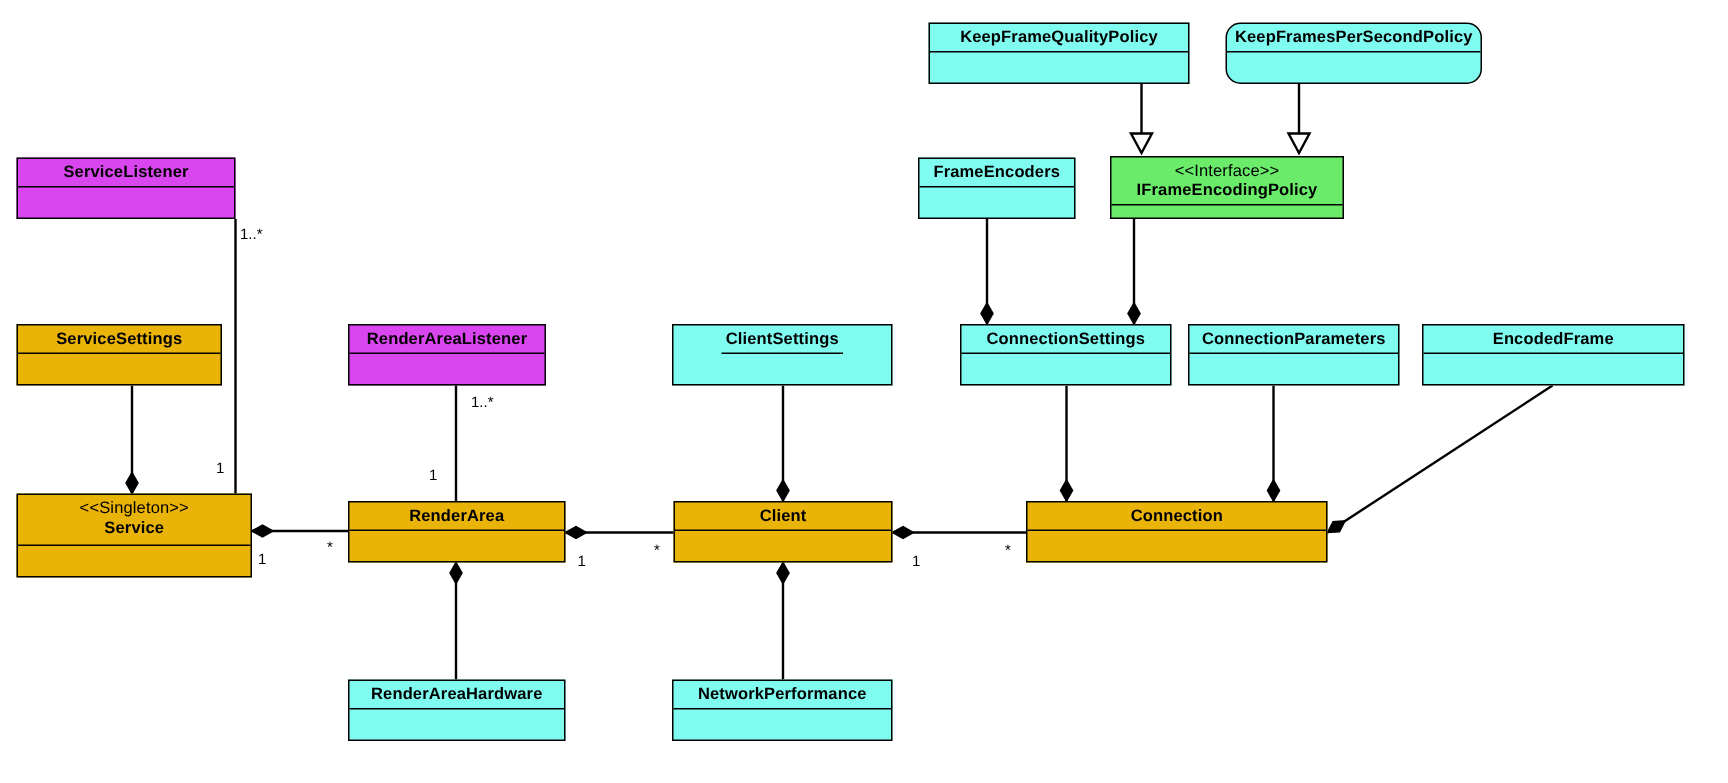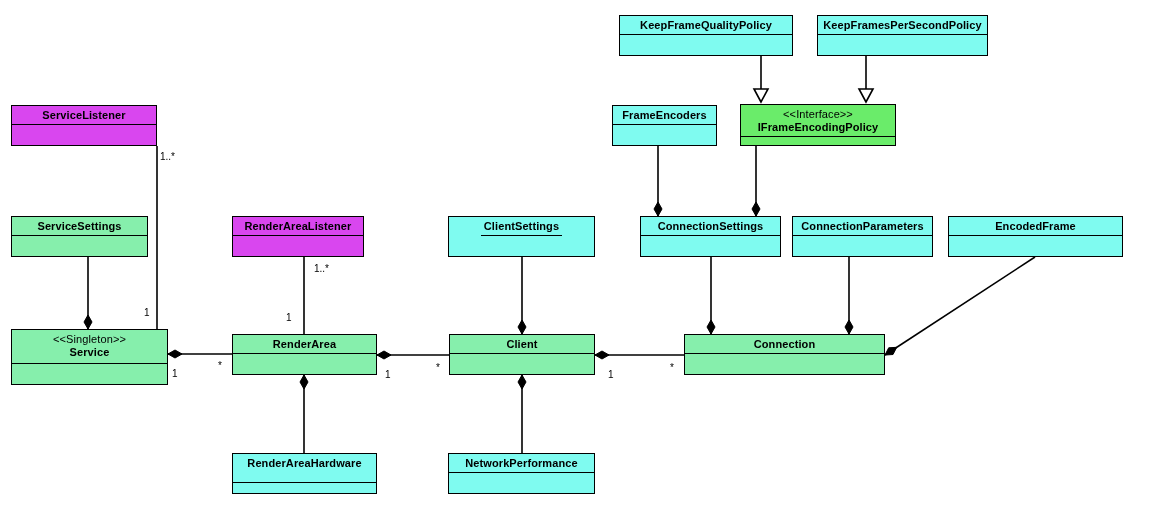--- a/index.html
+++ b/index.html
@@ -51,21 +51,21 @@
     font-size: 11px;
     line-height: 13px;
   }
   .uml-head .cname {
     display: block;
     font-weight: bold;
   }
   .uml-body {
     flex: 1 1 auto;
   }
-  .fill-blue   { background: #86efac; }
+  .fill-blue   { background: #eab308; }
   .fill-cyan   { background: #7ffbf0; }
   .fill-pink   { background: #d946ef; }
   .fill-green  { background: #6aec6a; gap: 19px; }
 
   .mult {
     position: absolute;
     font-size: 10px;
     line-height: 11px;
     color: #000000;
     font-family: "Liberation Sans", sans-serif;
@@ -115,21 +115,21 @@
       </g>
   </svg>
 
   <div id="class-layer">
       <div class="uml-class fill-cyan" style="left: 619px; top: 15px; width: 174px; height: 41px;">
         <div class="uml-head" style="height: 19px;">
           <span class="cname">KeepFrameQualityPolicy</span>
         </div>
         <div class="uml-body"></div>
       </div>
-      <div class="uml-class fill-cyan" style="left: 817px; top: 15px; width: 171px; height: 41px;">
+      <div class="uml-class fill-cyan" style="left: 817px; top: 15px; width: 171px; height: 41px; border-radius: 10px;">
         <div class="uml-head" style="height: 19px;">
           <span class="cname">KeepFramesPerSecondPolicy</span>
         </div>
         <div class="uml-body"></div>
       </div>
       <div class="uml-class fill-cyan" style="left: 612px; top: 105px; width: 105px; height: 41px;">
         <div class="uml-head" style="height: 19px; text-align: center;">
           <span class="cname">FrameEncoders</span>
         </div>
         <div class="uml-body"></div>
@@ -202,21 +202,21 @@
         </div>
         <div class="uml-body"></div>
       </div>
       <div class="uml-class fill-blue" style="left: 684px; top: 334px; width: 201px; height: 41px;">
         <div class="uml-head" style="height: 19px;">
           <span class="cname">Connection</span>
         </div>
         <div class="uml-body"></div>
       </div>
       <div class="uml-class fill-cyan" style="left: 232px; top: 453px; width: 145px; height: 41px;">
-        <div class="uml-head" style="height: 29px;">
+        <div class="uml-head" style="height: 19px;">
           <span class="cname">RenderAreaHardware</span>
         </div>
         <div class="uml-body"></div>
       </div>
       <div class="uml-class fill-cyan" style="left: 448px; top: 453px; width: 147px; height: 41px;">
         <div class="uml-head" style="height: 19px;">
           <span class="cname">NetworkPerformance</span>
         </div>
         <div class="uml-body"></div>
       </div>

